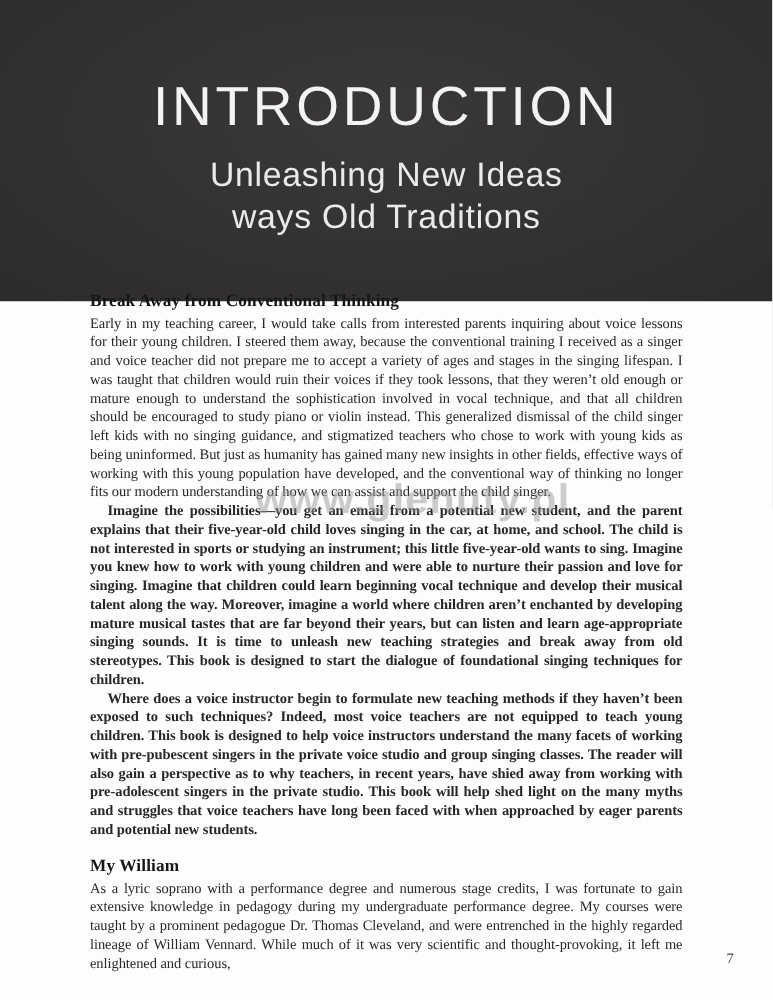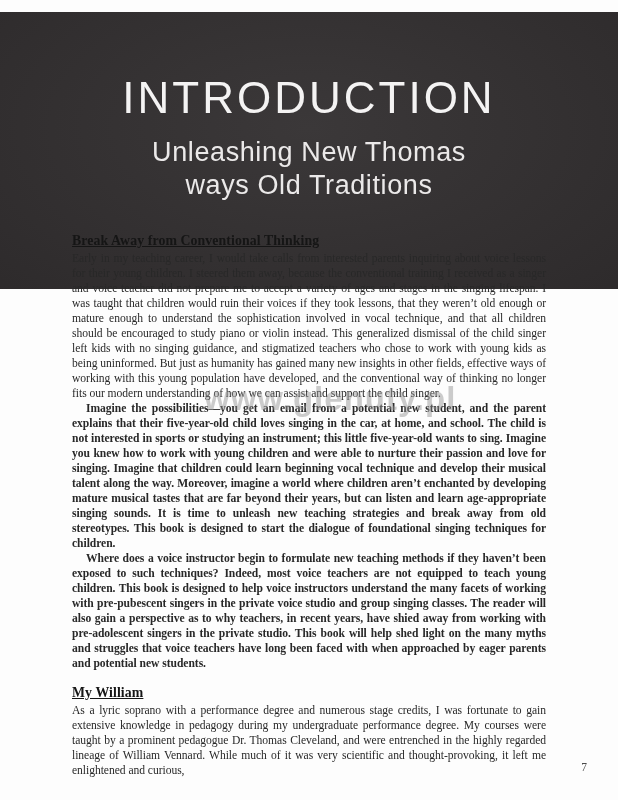--- a/index.html
+++ b/index.html
@@ -13,24 +13,24 @@
     height: 800px;
     margin: 0 auto;
     background: #fdfdfd;
     overflow: hidden;
     font-family: "Liberation Serif", serif;
   }
 
   
   .chapter-header {
     position: absolute;
-    top: 12px;
+    top: 0;
     left: 0;
     width: 618px;
-    height: 277px;
+    height: 241px;
     background: radial-gradient(ellipse 140% 170% at 50% 42%, #3b3839 0%, #2d2a2b 52%, #211e1f 100%);
     text-align: center;
     font-family: "Liberation Sans", sans-serif;
   }
   .chapter-title {
     margin: 0;
     padding-top: 64px;
     font-size: 44px;
     font-weight: 200;
     letter-spacing: 3px;
@@ -58,21 +58,20 @@
     letter-spacing: -0.05px;
     color: #282828;
   }
   .section-heading {
     margin: 0 0 3px 0;
     font-size: 13.8px;
     font-weight: bold;
     color: #151515;
     text-align: left;
     letter-spacing: 0.1px;
-    text-decoration: underline;
   }
   .section + .section .section-heading {
     margin-top: 14px;
   }
   .content p {
     margin: 0;
   }
   .content p.indent {
     text-indent: 14px;
     font-weight: bold;
@@ -102,21 +101,21 @@
   }
 </style>
 </head>
 <body>
 
 <div class="page">
 
   <div class="chapter-header">
     <h1 class="chapter-title">INTRODUCTION</h1>
     <div class="chapter-subtitle">
-      <div>Unleashing New Thomas</div>
+      <div>Unleashing New Ideas</div>
       <div>ways Old Traditions</div>
     </div>
   </div>
 
   <div class="content">
 
     <div class="section">
       <h2 class="section-heading">Break Away from Conventional Thinking</h2>
       <p>Early in my teaching career, I would take calls from interested parents inquiring about voice lessons for their young children. I steered them away, because the conventional training I received as a singer and voice teacher did not prepare me to accept a variety of ages and stages in the singing lifespan. I was taught that children would ruin their voices if they took lessons, that they weren’t old enough or mature enough to understand the sophistication involved in vocal technique, and that all children should be encouraged to study piano or violin instead. This generalized dismissal of the child singer left kids with no singing guidance, and stigmatized teachers who chose to work with young kids as being uninformed. But just as humanity has gained many new insights in other fields, effective ways of working with this young population have developed, and the conventional way of thinking no longer fits our modern understanding of how we can assist and support the child singer.</p>
       <p class="indent">Imagine the possibilities—you get an email from a potential new student, and the parent explains that their five-year-old child loves singing in the car, at home, and school. The child is not interested in sports or studying an instrument; this little five-year-old wants to sing. Imagine you knew how to work with young children and were able to nurture their passion and love for singing. Imagine that children could learn beginning vocal technique and develop their musical talent along the way. Moreover, imagine a world where children aren’t enchanted by developing mature musical tastes that are far beyond their years, but can listen and learn age-appropriate singing sounds. It is time to unleash new teaching strategies and break away from old stereotypes. This book is designed to start the dialogue of foundational singing techniques for children.</p>

